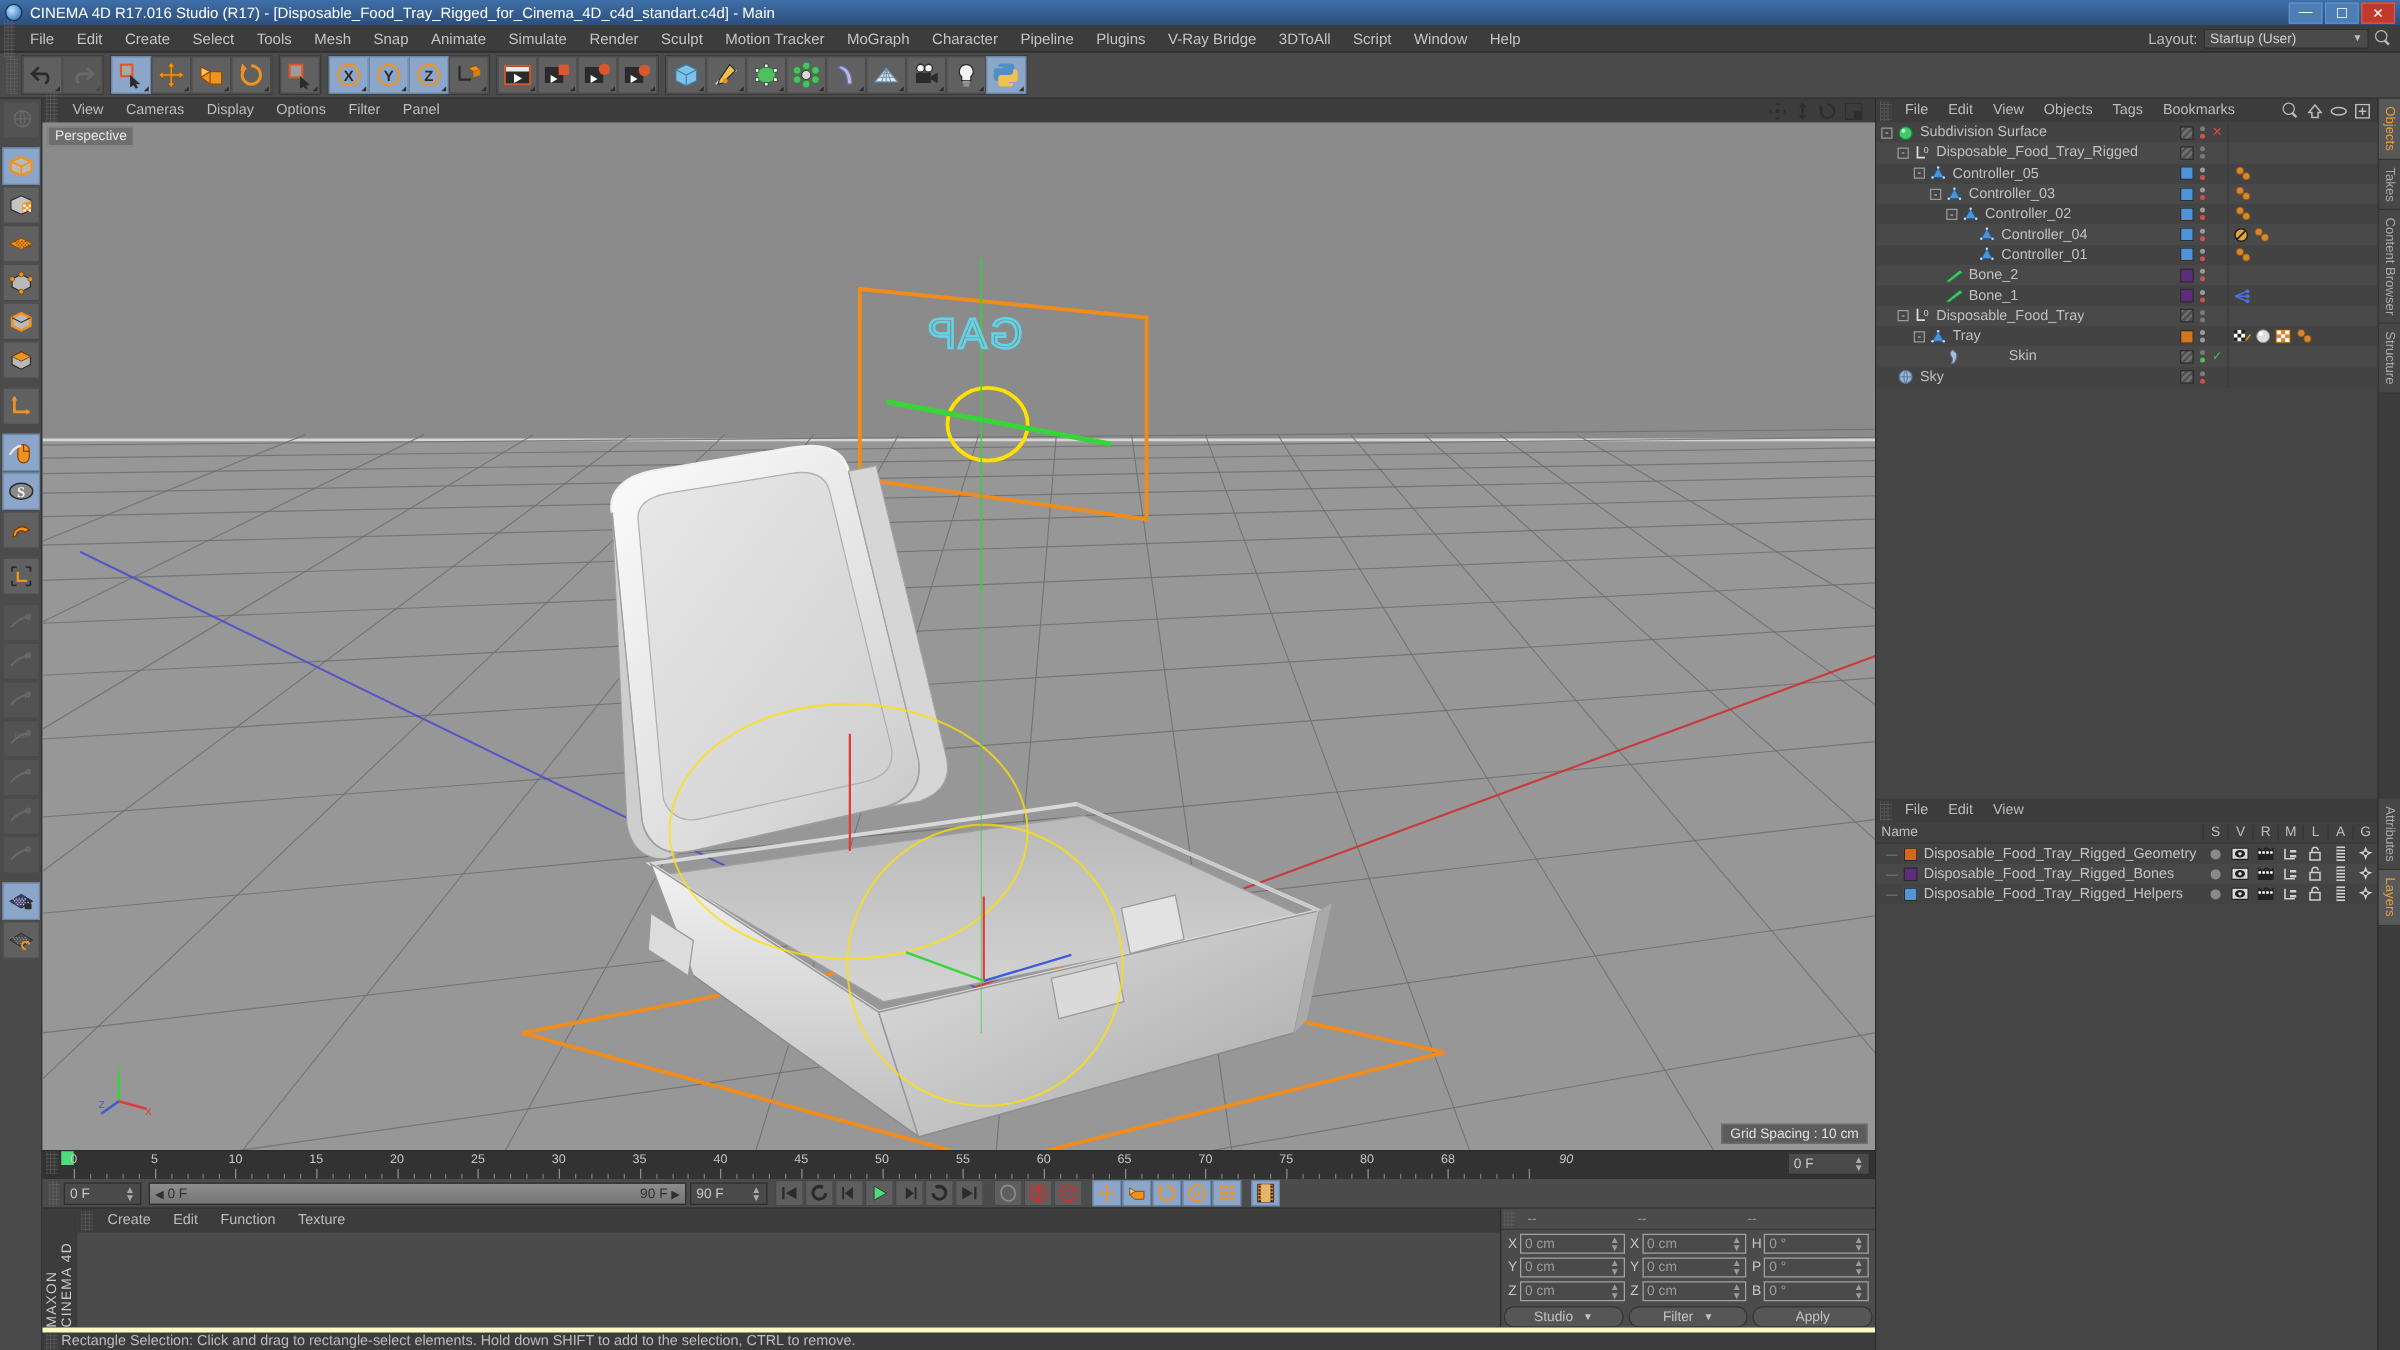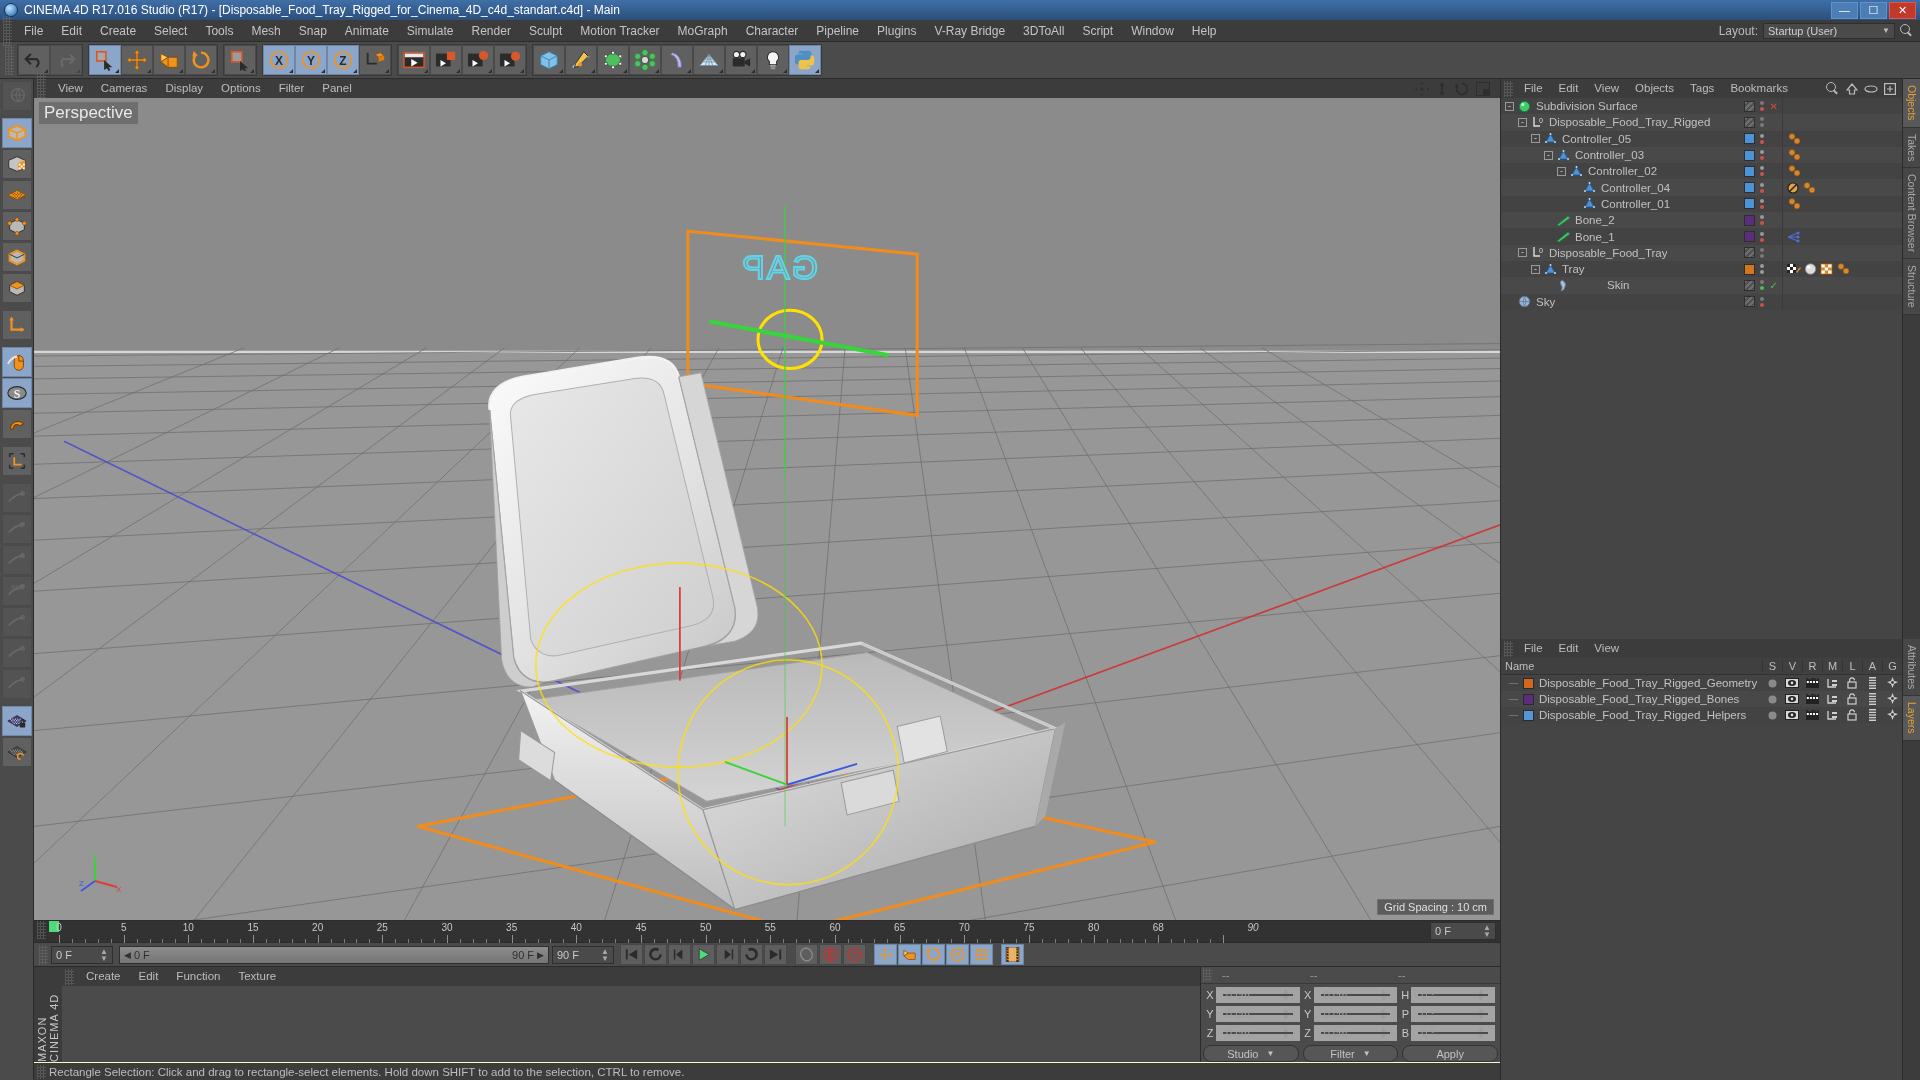--- a/index.html
+++ b/index.html
@@ -64,21 +64,21 @@
   #rightcol { width:420px; display:flex; flex-direction:column; border-left:1px solid #2b2b2b;}
 
   
   #vpwrap { flex:1 1 auto; display:flex; flex-direction:column; background:#3a3a3a; }
   #vpmenu { height:19px; background:#3c3c3c; display:flex; align-items:center; }
   #vpmenu .mi { padding:0 9px; line-height:19px; font-size:11.5px; color:#bdbdbd; }
   #vpmenu .vp-icons { margin-left:auto; display:flex; gap:7px; padding-right:10px; align-items:center;}
   #viewport { position:relative; flex:1 1 auto; overflow:hidden;
      background:linear-gradient(#8d8d8d 0%, #8a8a8a 22%, #919191 40%, #999 100%); }
   #vp-label { position:absolute; left:4px; top:3px; background:#6e6e6e; color:#e8e8e8;
-     font-size:17px; padding:1px 5px; border:1px solid #8a8a8a; z-index:6;}
+     font-size:11px; padding:1px 5px; border:1px solid #8a8a8a; z-index:6;}
   #grid-spacing { position:absolute; right:6px; bottom:5px; background:#5c5c5c; color:#e0e0e0;
      font-size:11px; padding:1px 6px; z-index:6; border:1px solid #6e6e6e;}
   #axis-gizmo { position:absolute; left:45px; bottom:25px; width:44px; height:44px; z-index:6;}
 
   
   #timeline { height:22px; background:#323232; position:relative; border-top:1px solid #2b2b2b;
      display:flex; align-items:flex-start; }
   #tl-ruler { position:relative; flex:1 1 auto; height:22px; }
   #tl-ruler .tick { position:absolute; bottom:0; width:1px; background:#8e8e8e; }
   #tl-ruler .lbl { position:absolute; top:1px; font-size:10px; color:#c8c8c8; transform:translateX(-50%);}
@@ -118,30 +118,30 @@
      overflow:hidden; white-space:nowrap; border:1px solid #777;}
 
   
   #coordwrap { width:300px; background:#4b4b4b; border-left:1px solid #2b2b2b;
       display:flex; flex-direction:column; }
   #coordhead { height:17px; display:flex; align-items:center; gap:0; font-size:11px;
       color:#9a9a9a; border-bottom:1px solid #393939;}
   #coordhead .c { width:88px; text-align:left; padding-left:6px; }
   .coordrow { display:flex; align-items:center; height:17px; margin-top:2px; }
   .coordrow .ax { width:12px; font-size:11px; color:#c8c8c8; text-align:center; }
-  .coordrow .fld { flex:1 1 0; height:16px; background:#4a4a4a; border:7px solid #a3a3a3;
+  .coordrow .fld { flex:1 1 0; height:16px; background:#4a4a4a; border:1px solid #a3a3a3;
       font-size:11px; color:#9d9d9d; display:flex; align-items:center; padding:0 3px; margin-right:2px;}
   .coordrow .fld .sp { margin-left:auto; font-size:8px; color:#9a9a9a; line-height:7px; text-align:center;}
   #coordfoot { display:flex; align-items:center; gap:4px; margin-top:4px; padding:0 2px; }
   .cbtn { flex:1 1 0; height:17px; background:#565656; border:1px solid #333; border-radius:8px;
      font-size:11px; color:#c3c3c3; display:flex; align-items:center; justify-content:center; }
 
   
   #statusbar { height:18px; background:#3c3c3c; display:flex; align-items:center;
-     border-top:1px solid #fef9c3; font-size:11.5px; color:#bdbdbd; }
+     border-top:4px solid #fef9c3; font-size:11.5px; color:#bdbdbd; }
 
   
   #objpanel { height:560px; display:flex; flex-direction:column; background:#3c3c3c; }
   .pm-menu { height:19px; background:#3c3c3c; display:flex; align-items:center; }
   .pm-menu .mi { padding:0 8px; font-size:11.5px; line-height:19px; color:#bdbdbd;}
   .pm-menu .right-icons { margin-left:auto; display:flex; gap:6px; padding-right:6px; align-items:center;}
   #objtree { flex:1 1 auto; background:#454545; overflow:hidden; position:relative; }
   .orow { height:16.3px; display:flex; align-items:center; position:relative; font-size:11.5px;
      color:#c0c0c0; }
   .orow:nth-child(even) { background:#494949; }

